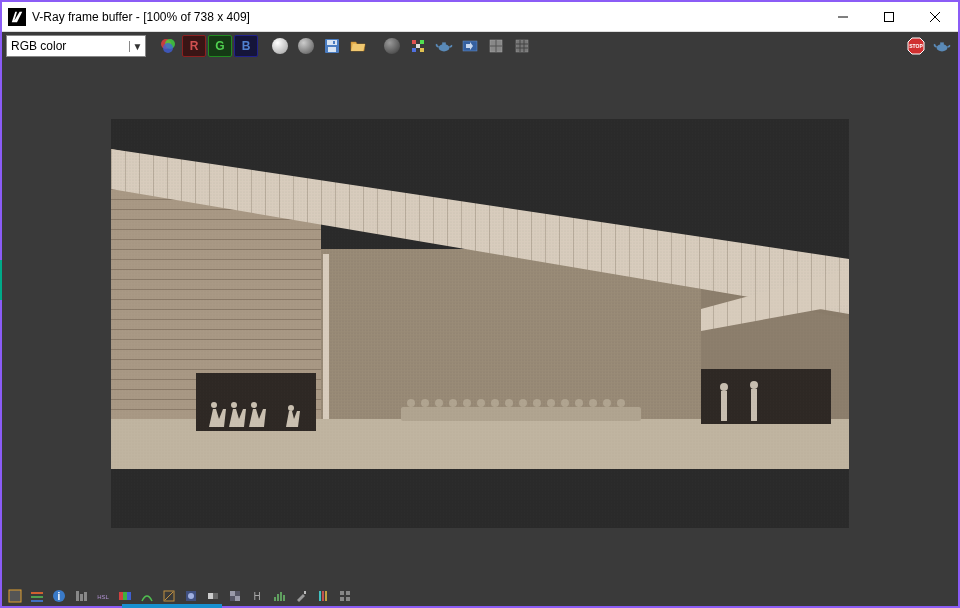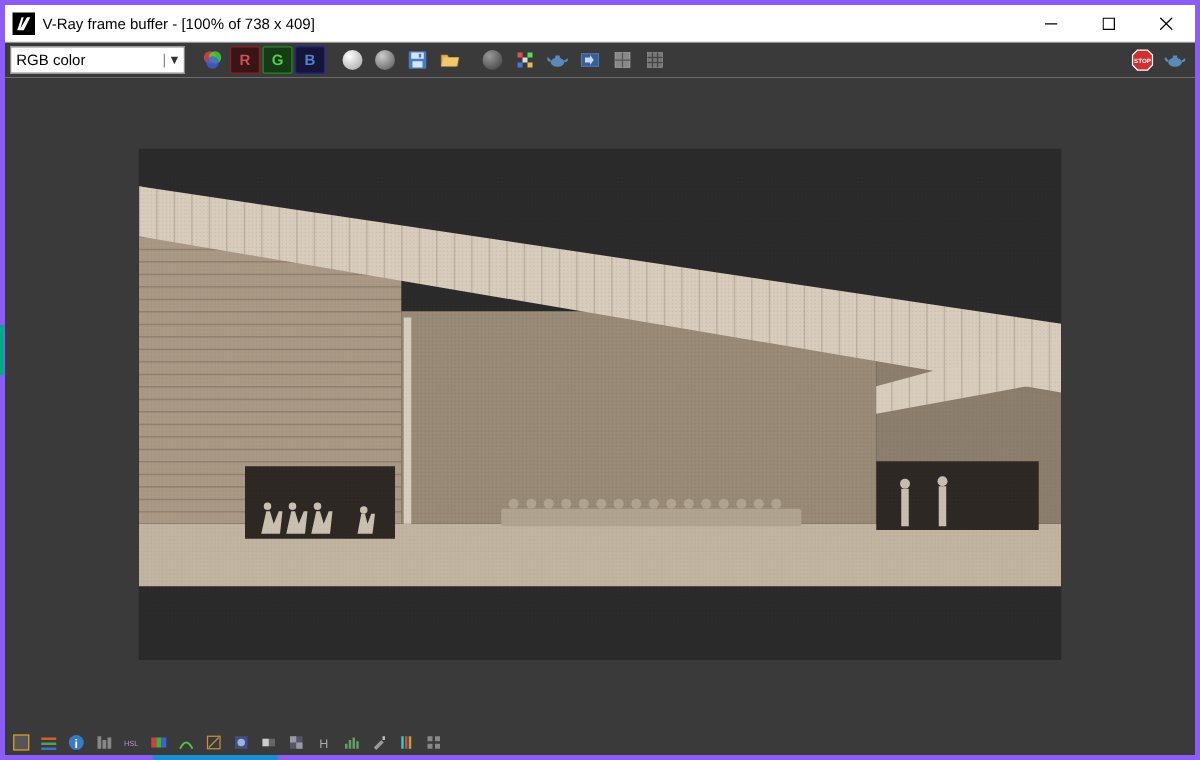--- a/index.html
+++ b/index.html
@@ -1,17 +1,17 @@
 <!DOCTYPE html>
 <html><head>
 <meta charset="utf-8">
 <style>
   * { box-sizing: border-box; margin: 0; padding: 0; }
   html, body { width: 960px; height: 608px; font-family: 'Segoe UI', Tahoma, sans-serif; font-size: 12px; background: #ccc; overflow: hidden; }
-  .window { width: 960px; height: 608px; background: #fff; display: flex; flex-direction: column; border: 4px solid #8b5cf6; }
+  .window { width: 960px; height: 608px; background: #fff; display: flex; flex-direction: column; border: 2px solid #8b5cf6; }
   .titlebar { height: 30px; background: #fff; display: flex; align-items: center; padding-left: 6px; border-bottom: 1px solid #ddd; }
   .app-icon { width: 18px; height: 18px; background: #000; display: flex; align-items: center; justify-content: center; margin-right: 6px; }
   .app-icon svg { width: 14px; height: 14px; }
   .title-text { flex: 1; color: #000; font-size: 12px; }
   .win-controls { display: flex; height: 100%; }
   .win-btn { width: 46px; height: 100%; display: flex; align-items: center; justify-content: center; cursor: pointer; }
 
   .toolbar { height: 28px; background: #3a3a3a; display: flex; align-items: center; padding: 0 4px; gap: 2px; }
   .channel-select { width: 140px; height: 22px; background: #fff; border: 1px solid #888; font-size: 12px; padding-left: 4px; display: flex; align-items: center; justify-content: space-between; }
   .channel-select .arrow { width: 16px; text-align: center; border-left: 1px solid #888; color: #333; font-size: 10px; }

